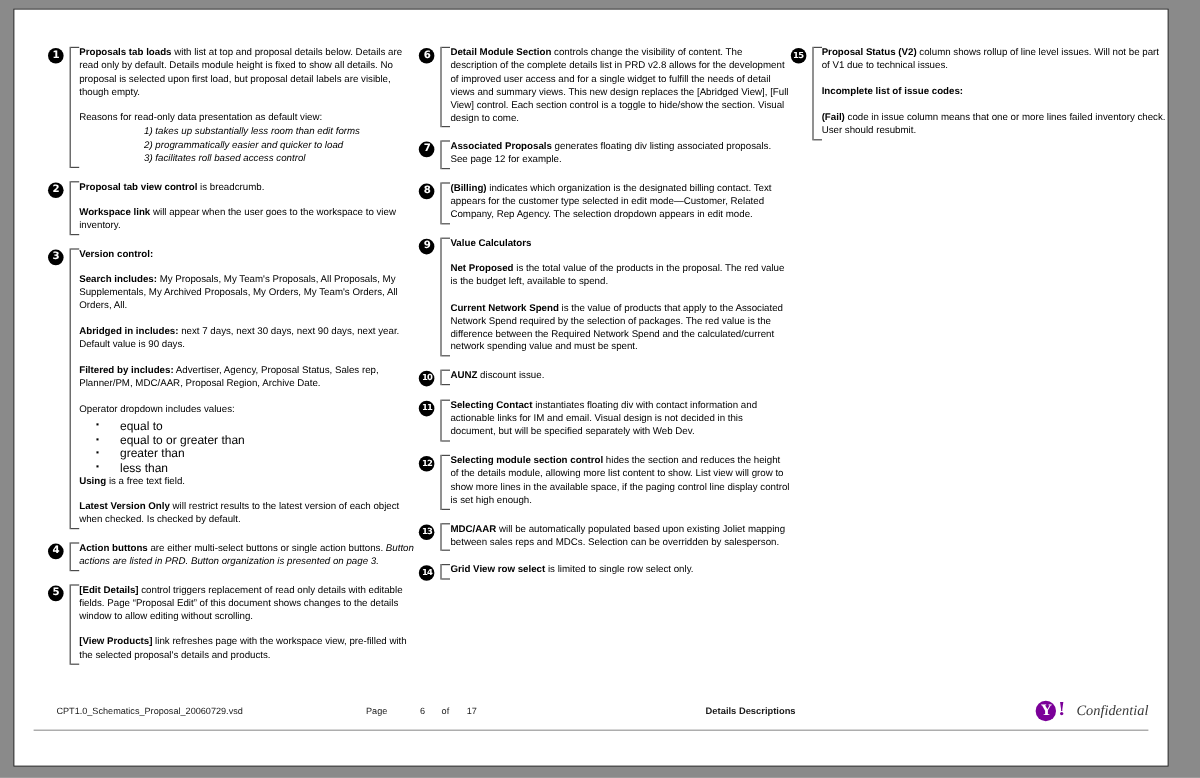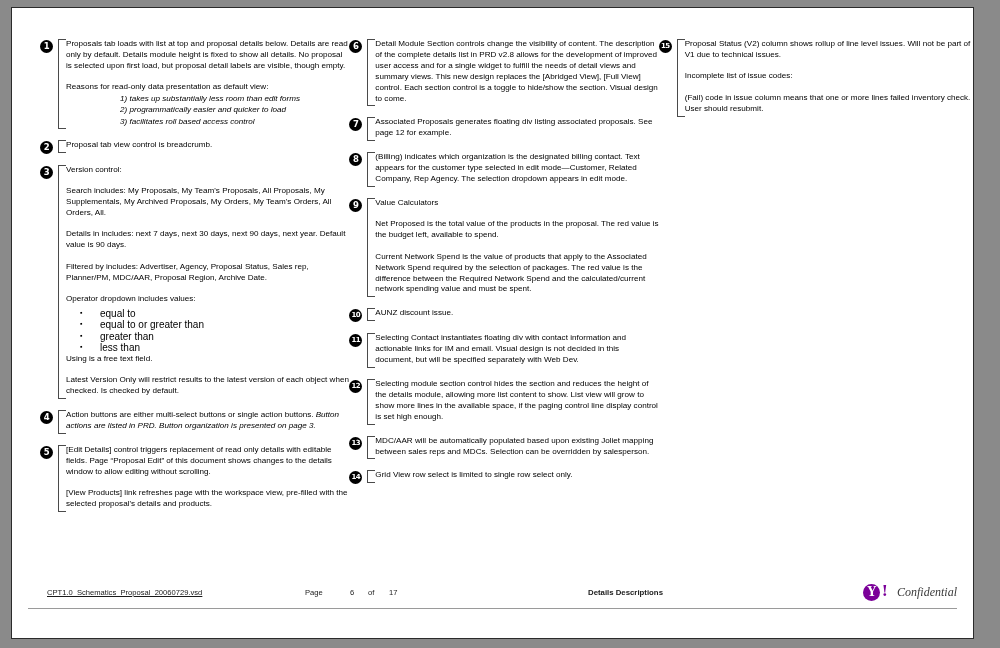--- a/index.html
+++ b/index.html
@@ -84,21 +84,21 @@
   .bracket:before { top: 0; }
   .bracket:after { bottom: 0; }
 
   .body-txt {
     font-size: 8.1px;
     line-height: 10.9px;
     color: #000000;
     margin: 0;
   }
   .body-txt + .body-txt { margin-top: 10.5px; }
-  .b { font-weight: normal; }
+  .b { font-weight: bold; }
   .i { font-style: italic; }
 
   ul.dash-list {
     margin: 3px 0 0 0;
     padding: 0 0 0 14px;
     list-style: none;
   }
   ul.dash-list li {
     font-size: 10px;
     line-height: 11.5px;
@@ -149,21 +149,21 @@
     left: 0; right: 0;
     top: 10px;
     height: 20px;
   }
   .f-item {
     position: absolute;
     font-size: 7.6px;
     color: #1a1a1a;
     white-space: nowrap;
   }
-  .f-file { left: 35px; top: 4px; text-decoration: underline; }
+  .f-file { left: 35px; top: 4px; }
   .f-page-label { left: 293px; top: 4px; }
   .f-page-num { left: 338px; top: 4px; }
   .f-of { left: 356px; top: 4px; }
   .f-total { left: 377px; top: 4px; }
   .f-title { left: 576px; top: 4px; font-weight: bold; font-size: 7.8px; }
   .brand {
     position: absolute;
     right: 16px;
     top: 0px;
     display: flex;
@@ -219,28 +219,29 @@
               <li>takes up substantially less room than edit forms</li>
               <li>programmatically easier and quicker to load</li>
               <li>facilitates roll based access control</li>
             </ol>
           </div>
         </div>
         <div class="note">
           <span class="marker">2</span>
           <div class="bracket">
             <p class="body-txt"><span class="b">Proposal tab view control</span><span> is breadcrumb.</span></p>
+            <p class="body-txt"><span class="b">Workspace link</span><span> will appear when the user goes to the workspace to view inventory.</span></p>
           </div>
         </div>
         <div class="note">
           <span class="marker">3</span>
           <div class="bracket">
             <p class="body-txt"><span class="b">Version control:</span></p>
             <p class="body-txt"><span class="b">Search includes:</span><span> My Proposals, My Team's Proposals, All Proposals, My Supplementals, My Archived Proposals, My Orders, My Team's Orders, All Orders, All.</span></p>
-            <p class="body-txt"><span class="b">Details in includes:</span><span> next 7 days, next 30 days, next 90 days, next year. Default value is 90 days.</span></p>
+            <p class="body-txt"><span class="b">Abridged in includes:</span><span> next 7 days, next 30 days, next 90 days, next year. Default value is 90 days.</span></p>
             <p class="body-txt"><span class="b">Filtered by includes:</span><span> Advertiser, Agency, Proposal Status, Sales rep, Planner/PM, MDC/AAR, Proposal Region, Archive Date.</span></p>
             <p class="body-txt"><span>Operator dropdown includes values:</span></p>
             <ul class="dash-list">
               <li>equal to</li>
               <li>equal to or greater than</li>
               <li>greater than</li>
               <li>less than</li>
             </ul>
             <p class="body-txt"><span class="b">Using</span><span> is a free text field.</span></p>
             <p class="body-txt"><span class="b">Latest Version Only</span><span> will restrict results to the latest version of each object when checked. Is checked by default.</span></p>

